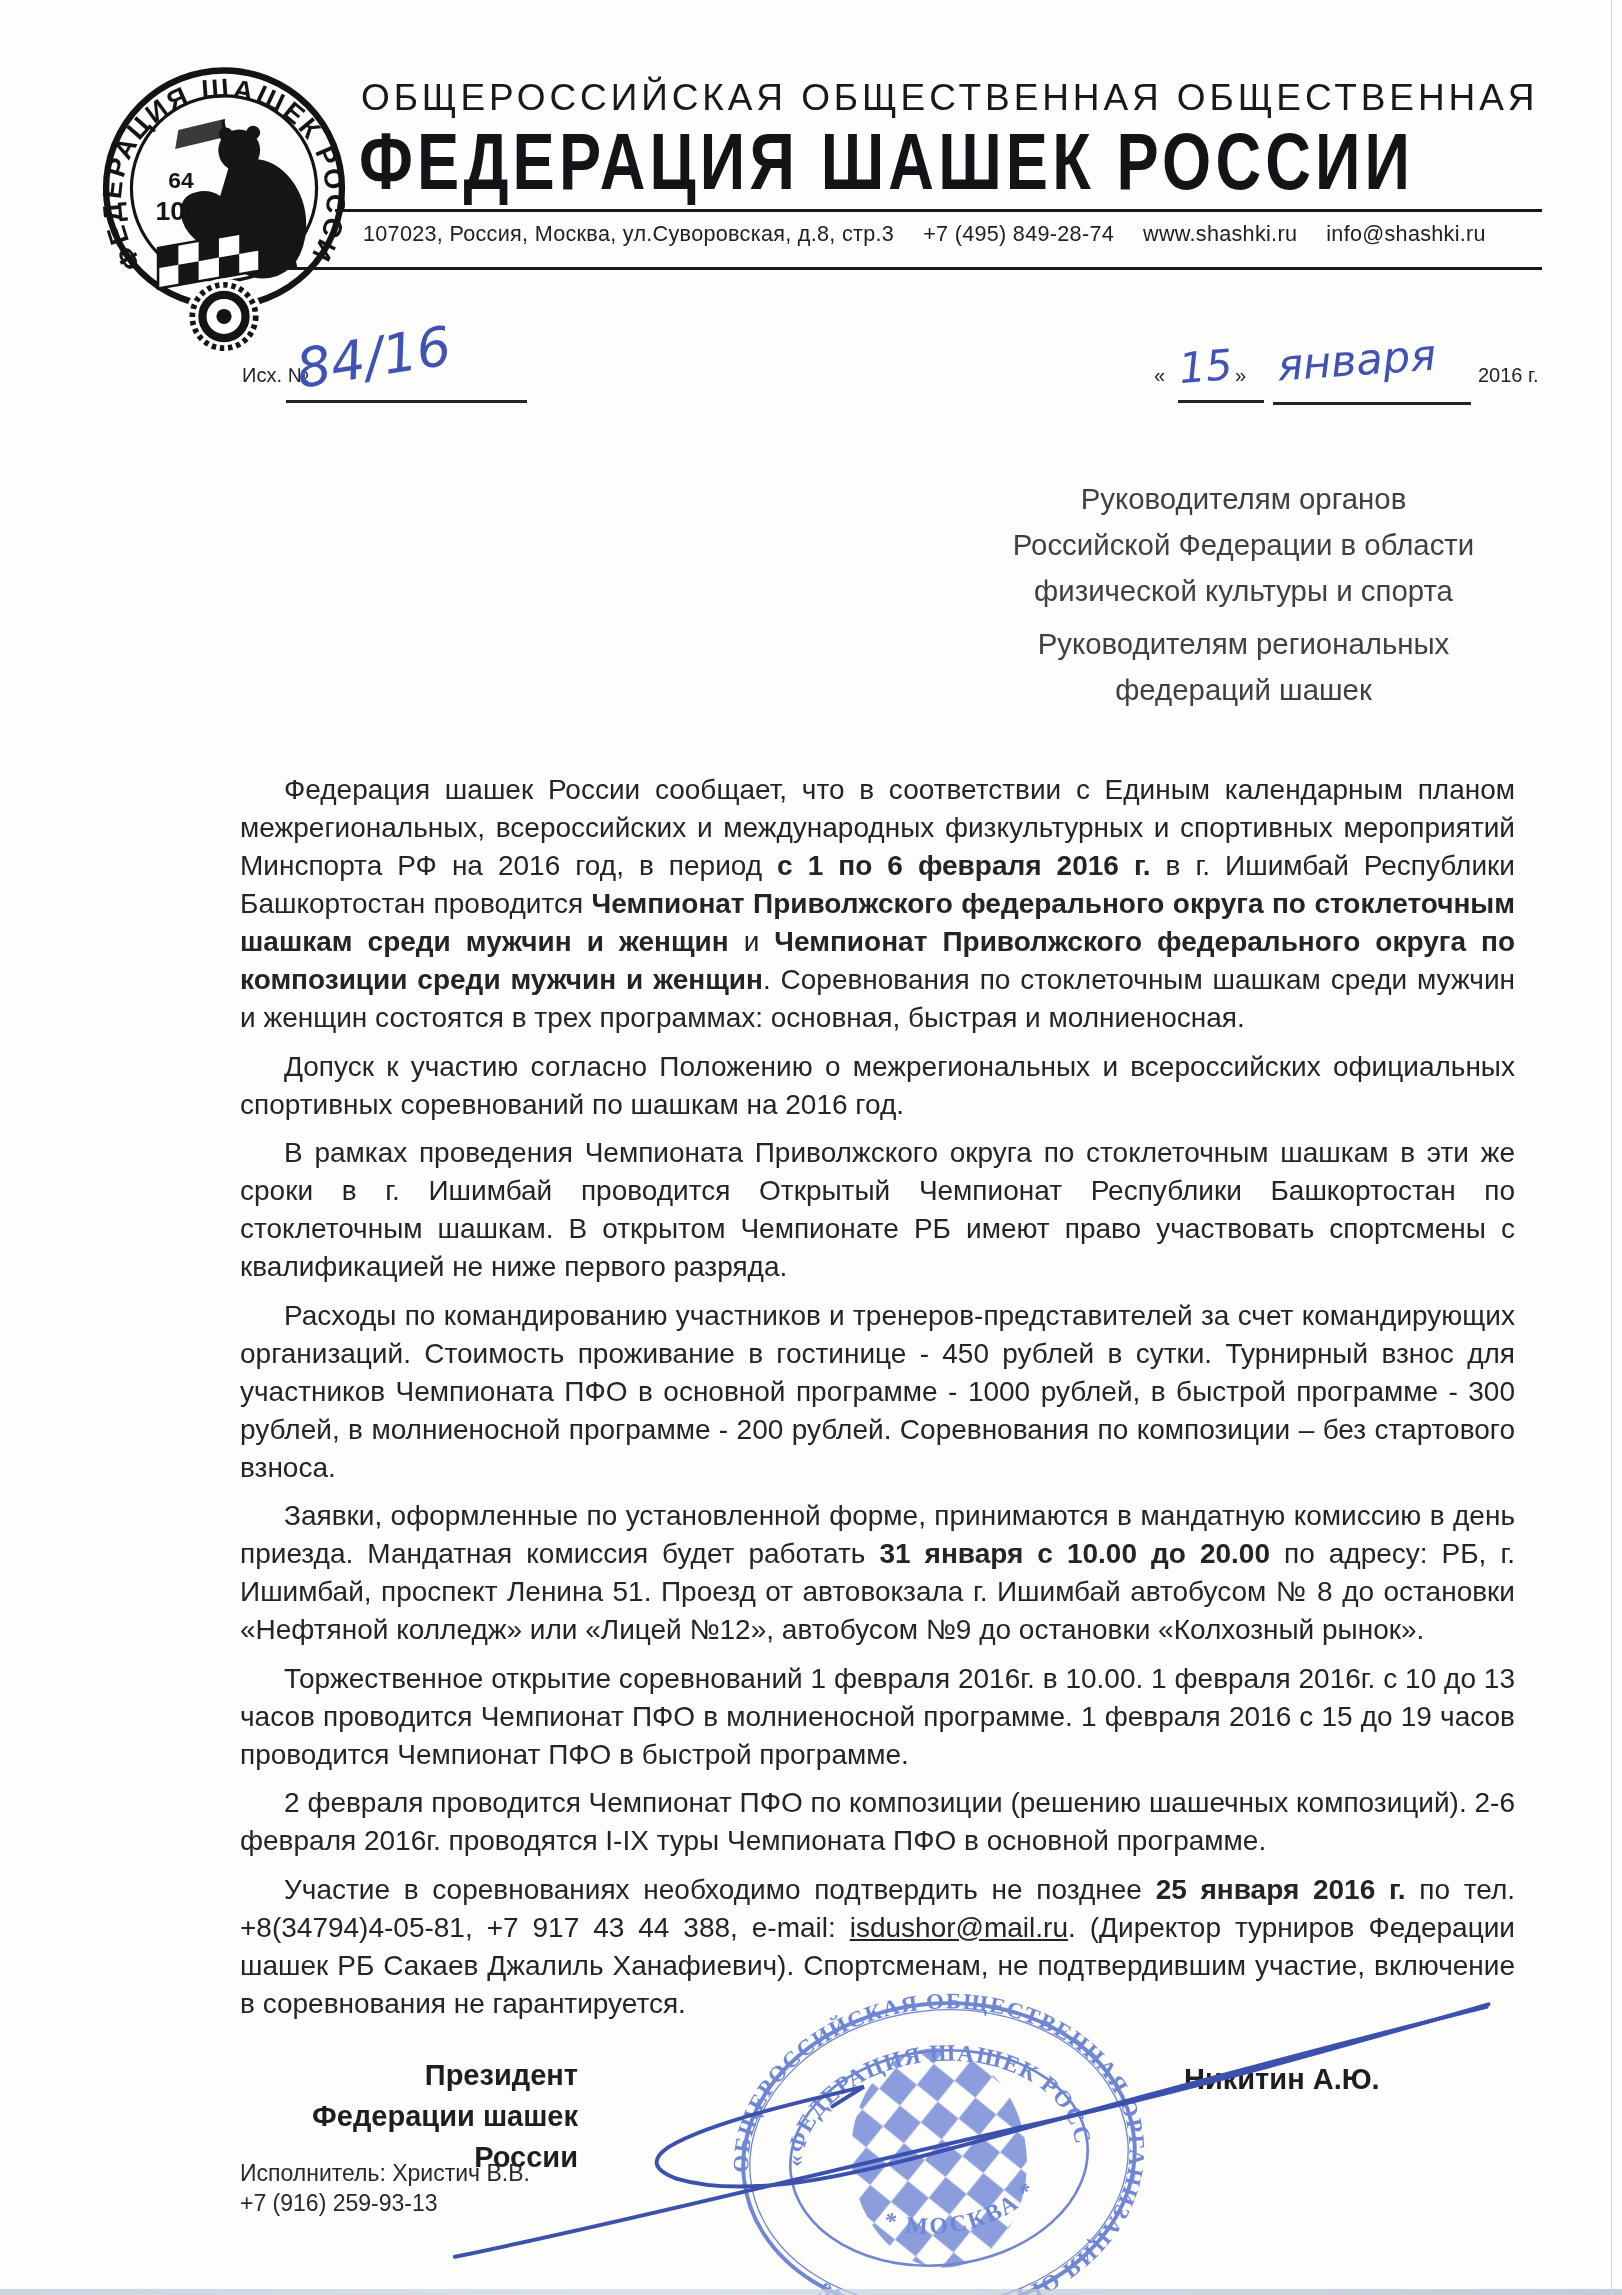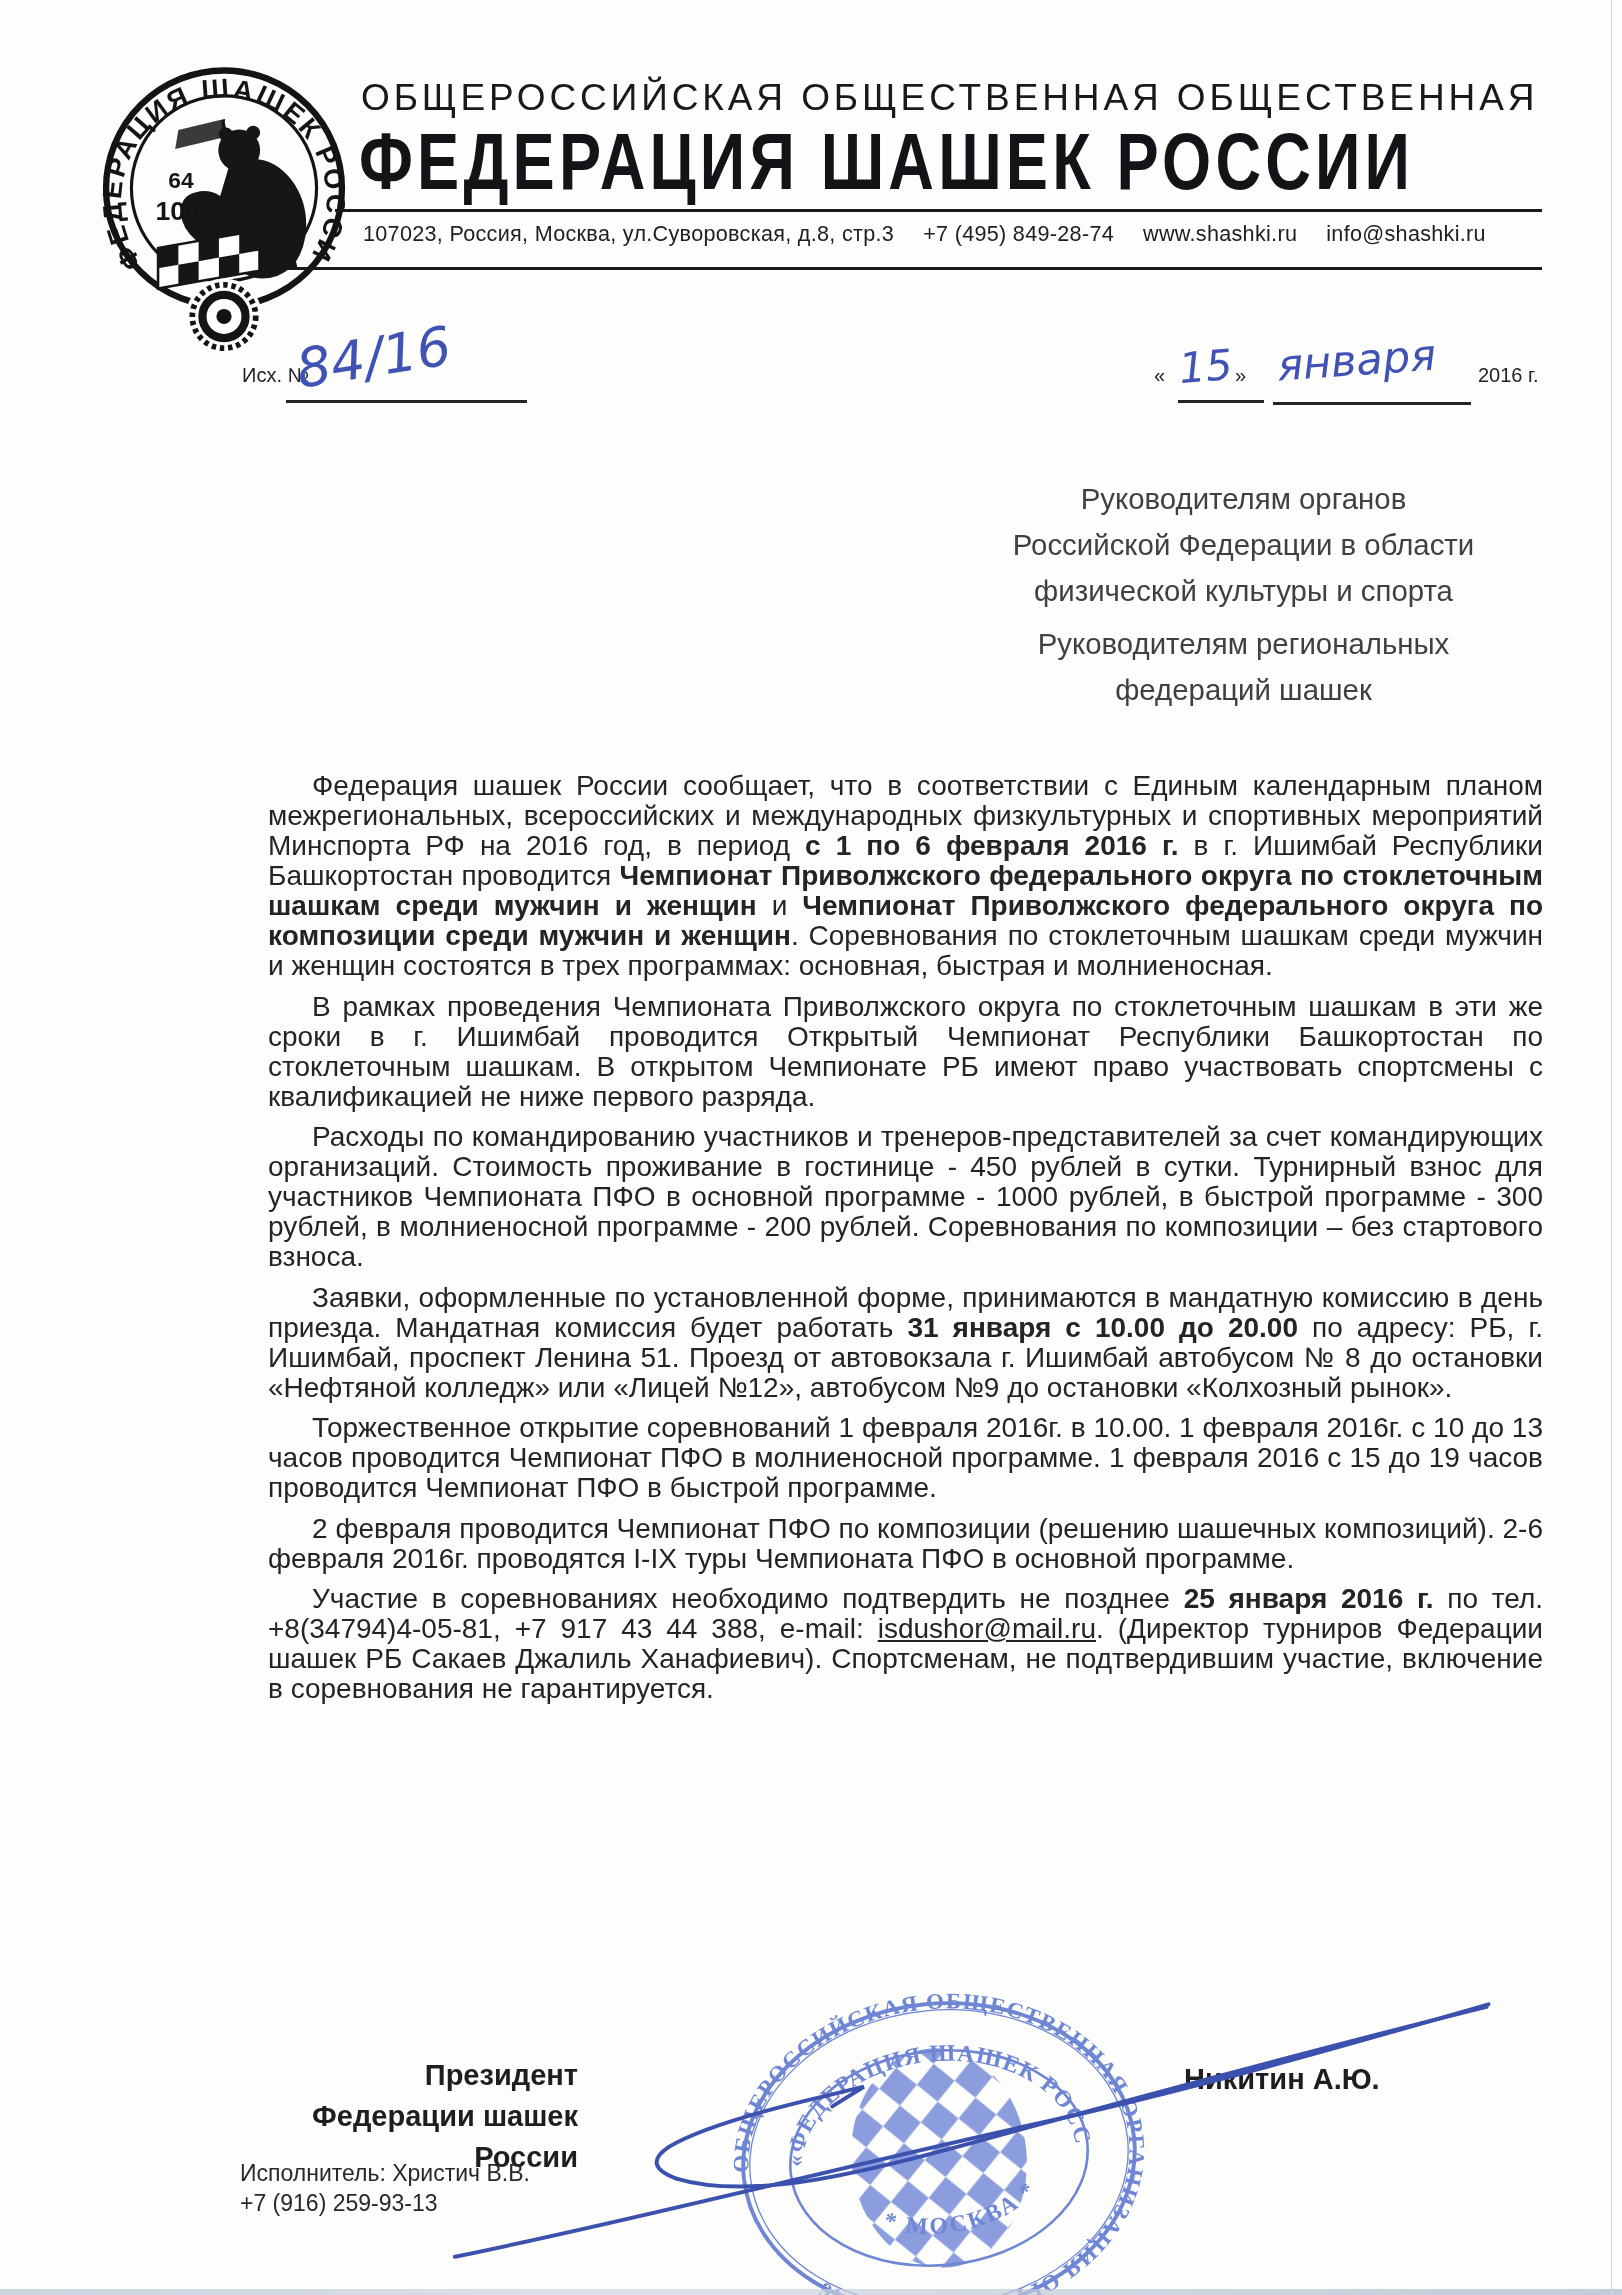--- a/index.html
+++ b/index.html
@@ -30,21 +30,21 @@
   .hw-number{position:absolute; left:296px; top:326px; font-size:54px; transform:rotate(-9deg);}
   .hw-day{position:absolute; left:1179px; top:342px; font-size:42px; transform:rotate(-5deg);}
   .hw-month{position:absolute; left:1277px; top:335px; font-size:43px; transform:rotate(-4deg);}
   .uline{position:absolute; height:2.6px; background:#23232a;}
   
   .recipients{position:absolute; left:967px; top:476px; width:553px; text-align:center;
     font-size:29.4px; line-height:46px; color:#404040;}
   .rgroup + .rgroup{margin-top:6.5px;}
   
   .body{position:absolute; left:240px; top:771px; width:1275px;
-    font-size:28px; line-height:30px; text-align:justify; color:#242428;margin-left:28px;}
+    font-size:28px; line-height:38px; text-align:justify; color:#242428;}
   .para{margin:0 0 10.5px 0; text-indent:44px;}
   .b{font-weight:bold;}
   .u{text-decoration:underline;}
   
   .president{position:absolute; left:265px; top:2055px; width:313px; text-align:right;
     font-size:29px; font-weight:bold; line-height:41px; color:#1d1d22;}
   .signer-name{position:absolute; left:1184px; top:2063px; font-size:29px; font-weight:bold; color:#1d1d22;}
   .executor{position:absolute; left:240px; top:2158px; font-size:23px; line-height:30px; color:#27272c;}
   .stamp{position:absolute; left:697px; top:1988px; width:484px; height:340px; opacity:.88;}
   .signature{position:absolute; left:419px; top:1970px; width:1112px; height:308px;}
@@ -131,20 +131,21 @@
         <div class="rline">физической культуры и спорта</div>
       </div>
       <div class="rgroup">
         <div class="rline">Руководителям региональных</div>
         <div class="rline">федераций шашек</div>
       </div>
     </div>
 
   <div class="body">
       <p class="para"><span>Федерация шашек России сообщает, что в соответствии с Единым календарным планом межрегиональных, всероссийских и международных физкультурных и спортивных мероприятий Минспорта РФ на 2016 год, в период </span><span class="b">с 1 по 6 февраля 2016 г.</span><span> в г. Ишимбай Республики Башкортостан проводится </span><span class="b">Чемпионат Приволжского федерального округа по стоклеточным шашкам среди мужчин и женщин</span><span> и </span><span class="b">Чемпионат Приволжского федерального округа по композиции среди мужчин и женщин</span><span>. Соревнования по стоклеточным шашкам среди мужчин и женщин состоятся в трех программах: основная, быстрая и молниеносная.</span></p>
+      <p class="para"><span>Допуск к участию согласно Положению о межрегиональных и всероссийских официальных спортивных соревнований по шашкам на 2016 год.</span></p>
       <p class="para"><span>В рамках проведения Чемпионата Приволжского округа по стоклеточным шашкам в эти же сроки в г. Ишимбай проводится Открытый Чемпионат Республики Башкортостан по стоклеточным шашкам. В открытом Чемпионате РБ имеют право участвовать спортсмены с квалификацией не ниже первого разряда.</span></p>
       <p class="para"><span>Расходы по командированию участников и тренеров-представителей за счет командирующих организаций. Стоимость проживание в гостинице - 450 рублей в сутки. Турнирный взнос для участников Чемпионата ПФО в основной программе - 1000 рублей, в быстрой программе - 300 рублей, в молниеносной программе - 200 рублей. Соревнования по композиции – без стартового взноса.</span></p>
       <p class="para"><span>Заявки, оформленные по установленной форме, принимаются в мандатную комиссию в день приезда. Мандатная комиссия будет работать </span><span class="b">31 января с 10.00 до 20.00</span><span> по адресу: РБ, г. Ишимбай, проспект Ленина 51. Проезд от автовокзала г. Ишимбай автобусом № 8 до остановки «Нефтяной колледж» или «Лицей №12», автобусом №9 до остановки «Колхозный рынок».</span></p>
       <p class="para"><span>Торжественное открытие соревнований 1 февраля 2016г. в 10.00. 1 февраля 2016г. с 10 до 13 часов проводится Чемпионат ПФО в молниеносной программе. 1 февраля 2016 с 15 до 19 часов проводится Чемпионат ПФО в быстрой программе.</span></p>
       <p class="para"><span>2 февраля проводится Чемпионат ПФО по композиции (решению шашечных композиций). 2-6 февраля 2016г. проводятся I-IX туры Чемпионата ПФО в основной программе.</span></p>
       <p class="para"><span>Участие в соревнованиях необходимо подтвердить не позднее </span><span class="b">25 января 2016 г.</span><span> по тел. +8(34794)4-05-81, +7 917 43 44 388, e-mail: </span><span class="u">isdushor@mail.ru</span><span>. (Директор турниров Федерации шашек РБ Сакаев Джалиль Ханафиевич). Спортсменам, не подтвердившим участие, включение в соревнования не гарантируется.</span></p>
     </div>
 
   <div class="president">
     <div>Президент</div>

